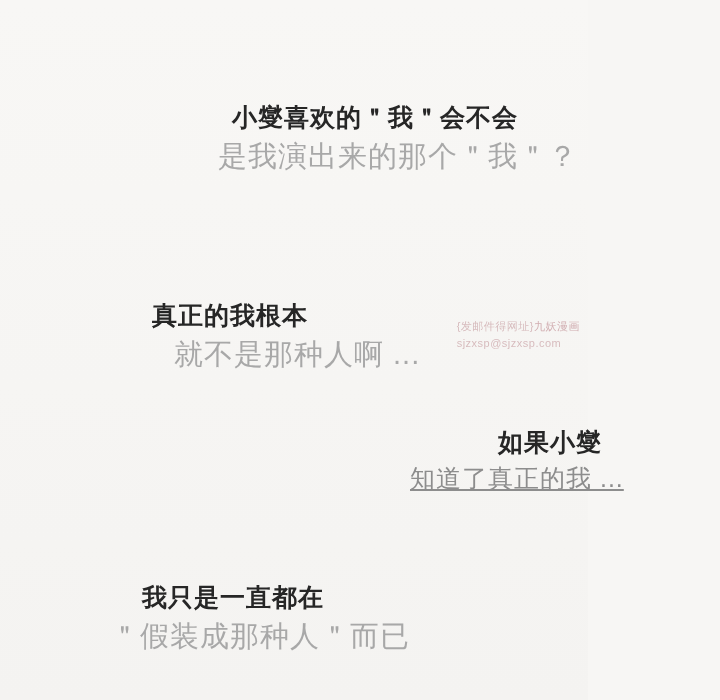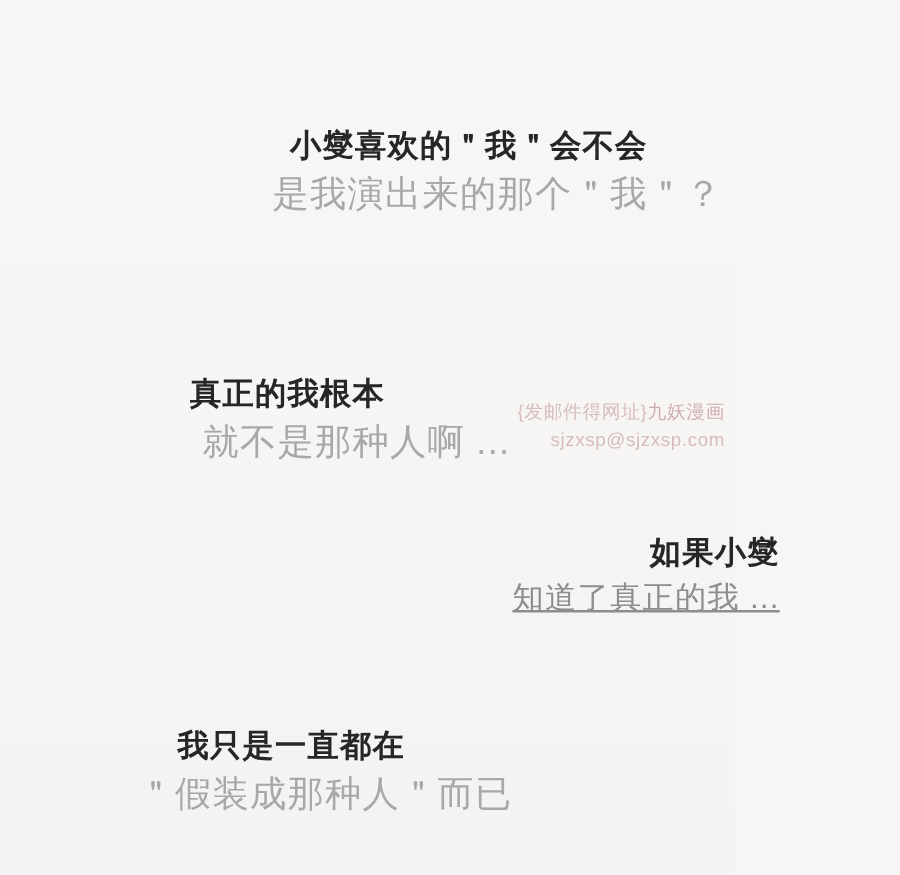--- a/index.html
+++ b/index.html
@@ -47,35 +47,35 @@
     letter-spacing: 1px;
   }
 
   
   #b1 { left: 232px; top: 100px; }
   #b2 { left: 152px; top: 298px; }
   #b3 { left: 404px; top: 425px; }
   #b4 { left: 98px; top: 580px; }
 
   #b1 .line:nth-child(2) { margin-left: -14px; }
-  #b2 .line:nth-child(2) { margin-left: 10px; }
-  #b3 .line { text-align: right; }
+  #b2 .line:nth-child(2) { margin-left: 22px; }
+  #b3 .line { text-align: center; }
   #b3 .line:nth-child(1) { margin-left: 72px; }
   #b3 .line:nth-child(2) { margin-left: 6px; text-decoration: underline; }
   #b3 .line:nth-child(3) { margin-left: 6px; }
   #b4 .line:nth-child(1) { margin-left: 44px; }
   #b4 .line:nth-child(2) { margin-left: 12px; }
 
   .watermark {
     position: absolute;
     right: 8px;
     top: 318px;
-    text-align: right;
+    text-align: left;
     color: #d6b9bb;
-    font-size: 15px;
+    font-size: 11px;
     line-height: 1.55;
     letter-spacing: 0.5px;
     opacity: 0.95;
   }
   .watermark .wm-line { display: block; white-space: nowrap; }
   .watermark .wm-brand { color: #cfa9ad; }
 </style>
 </head>
 <body>
 

